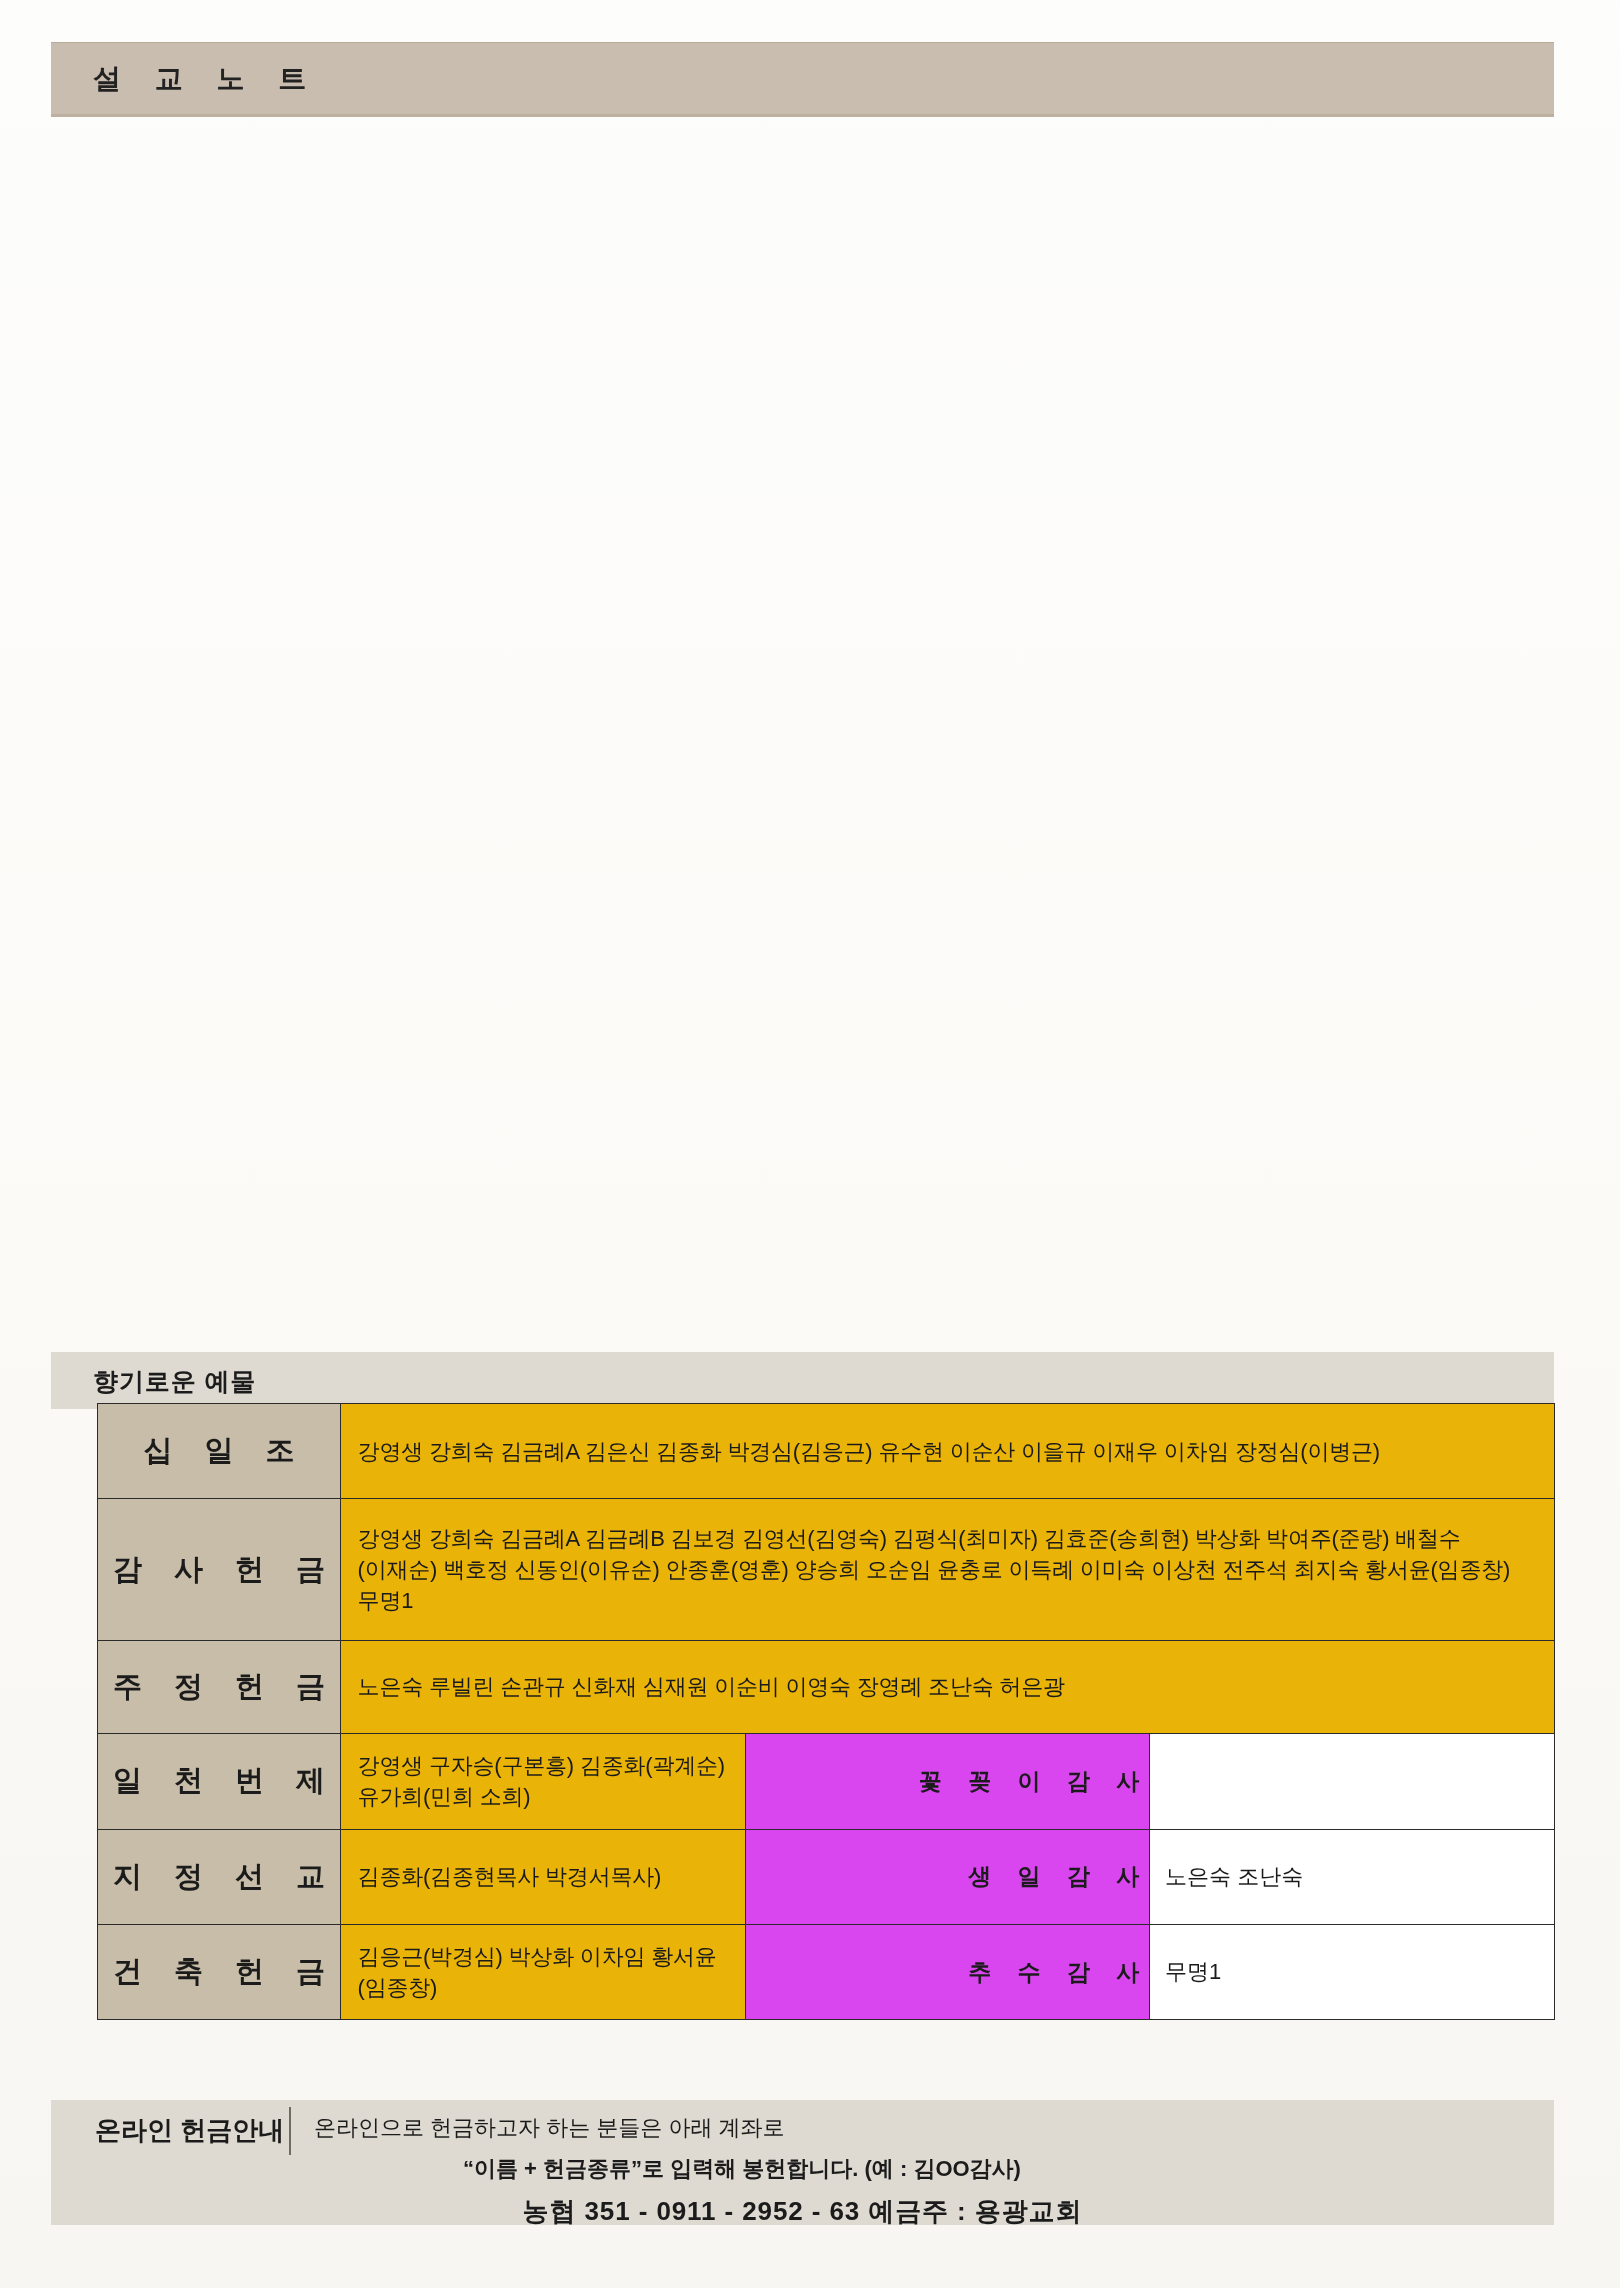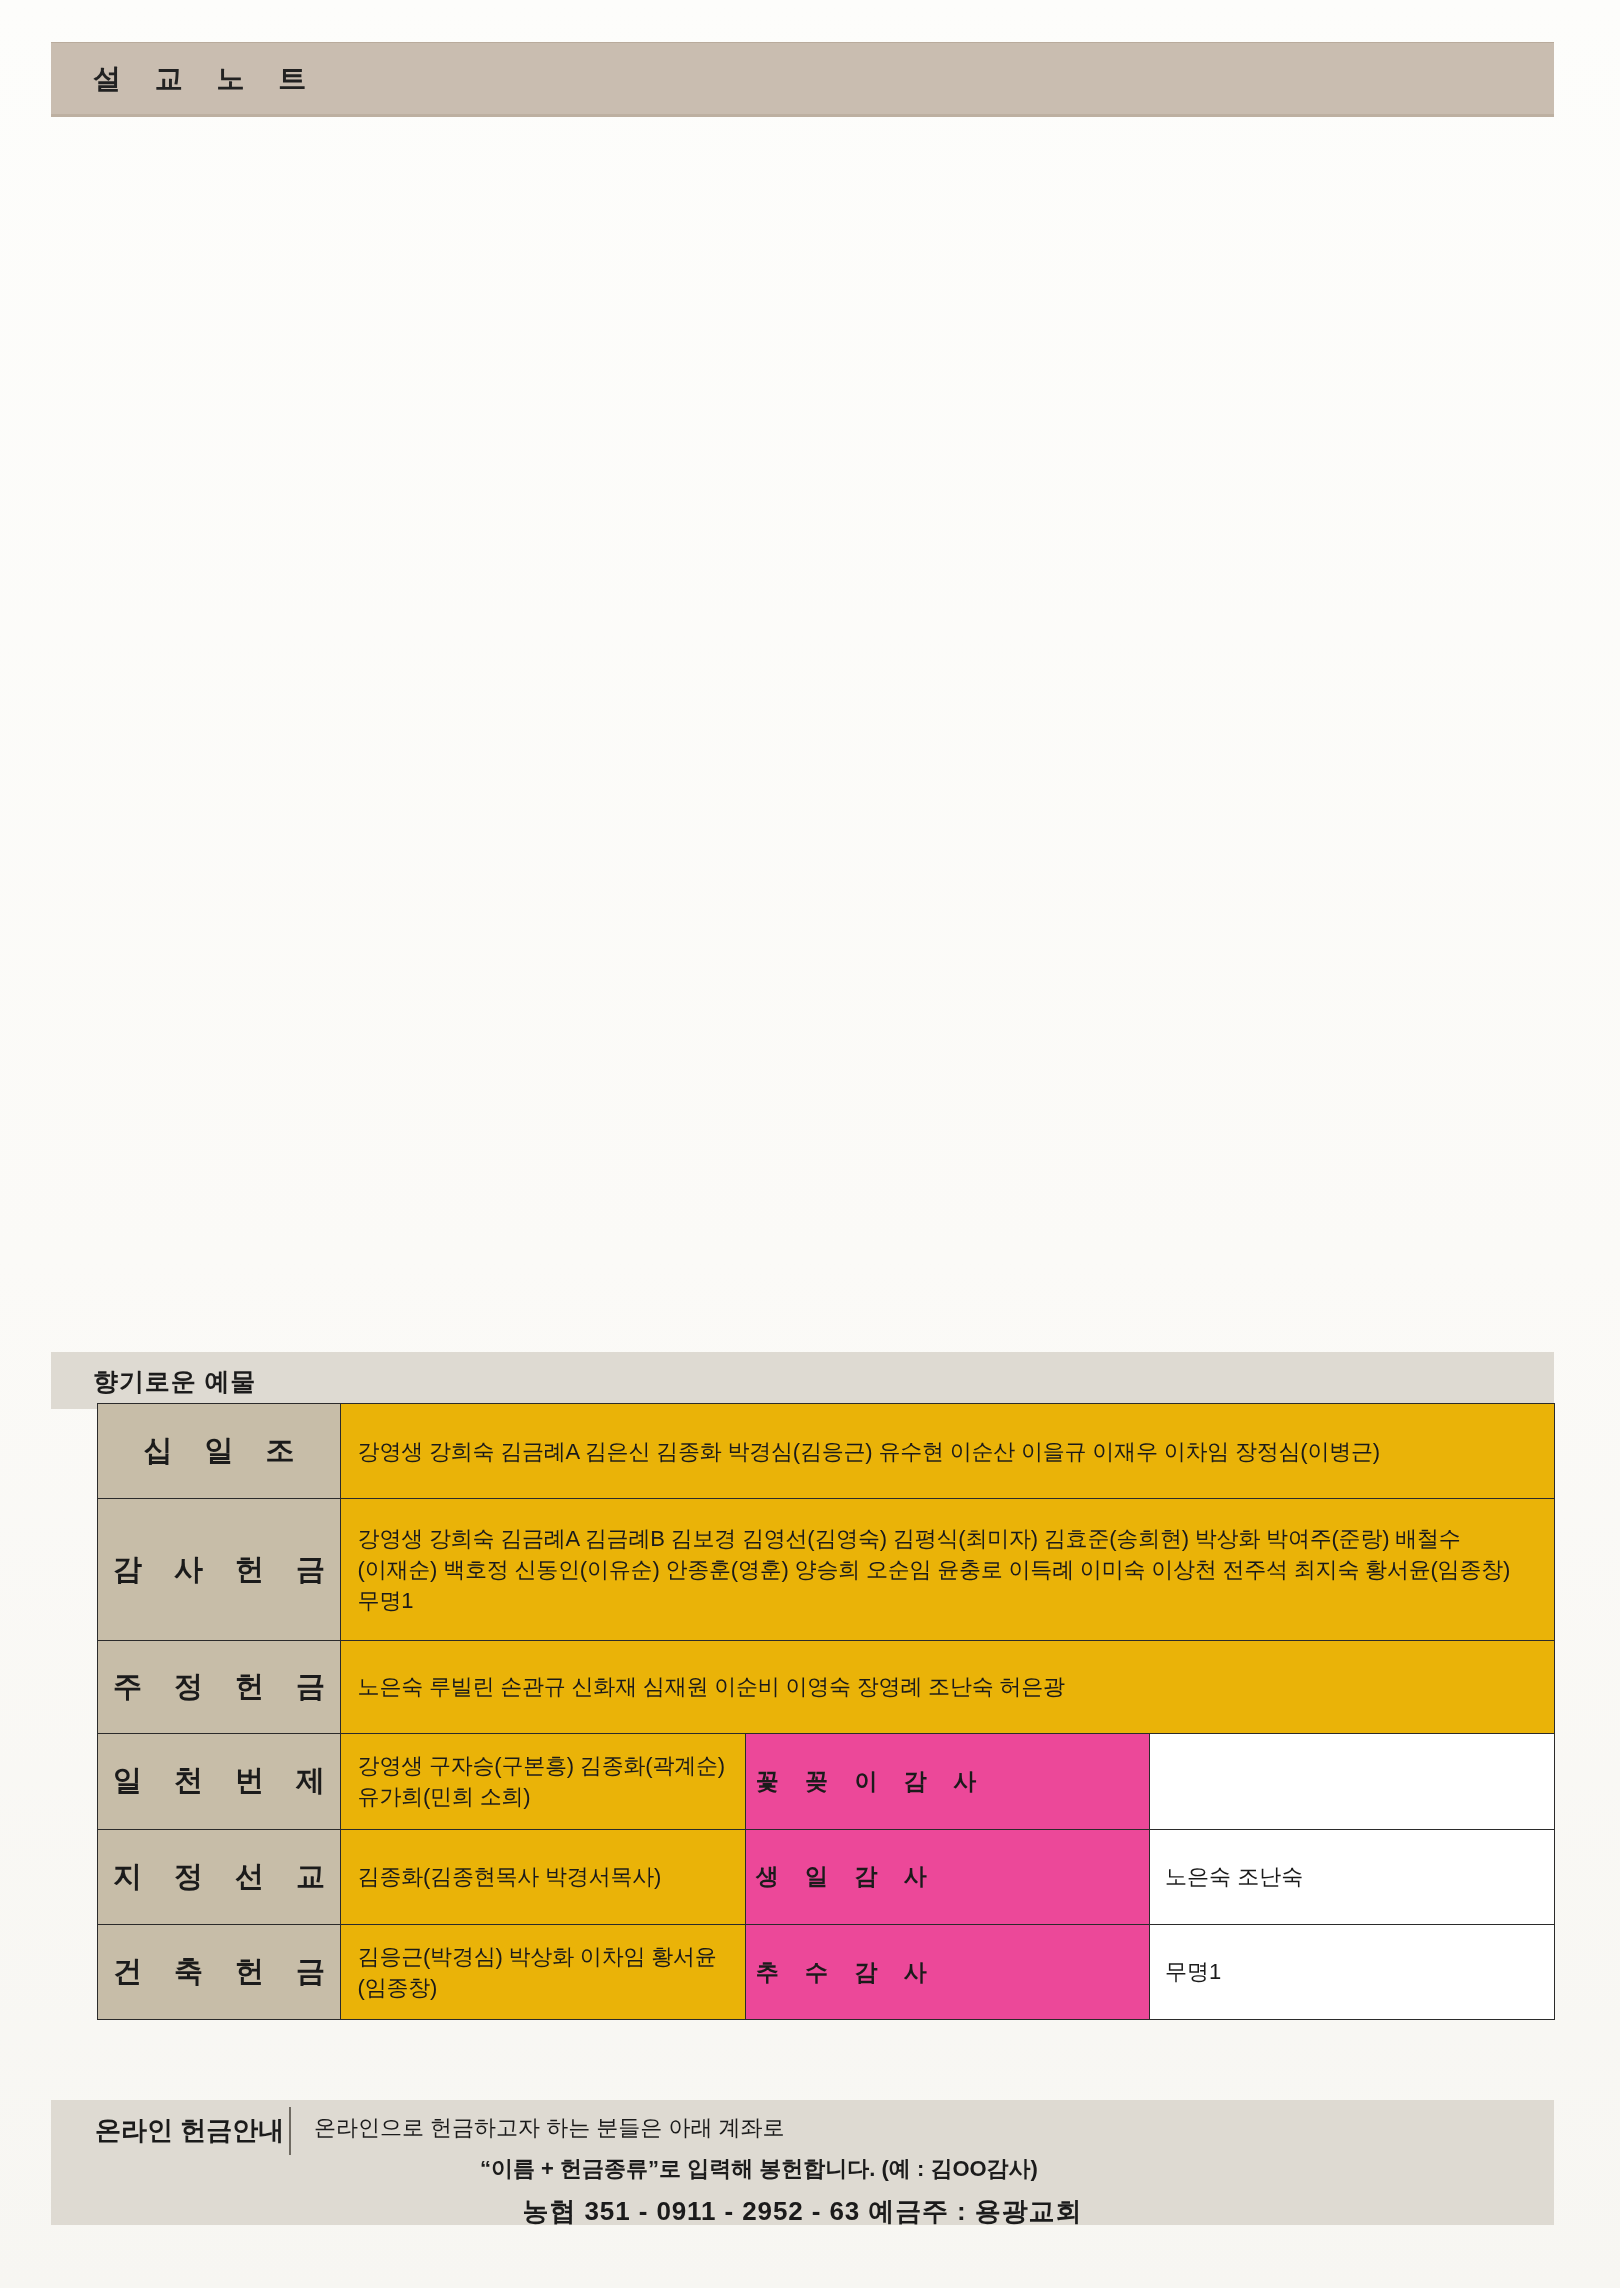--- a/index.html
+++ b/index.html
@@ -117,22 +117,22 @@
     background: #eab308;
     padding: 9.2px 14.8px 9.2px 16.6px;
     font-size: 22px;
     line-height: 1.42;
     color: #1a1a1a;
     letter-spacing: -0.2px;
     word-break: keep-all;
   }
   td.lbl-s {
     width: 180px;
-    background: #ec4899;
-    text-align: left;
+    background: #d946ef;
+    text-align: right;
     font-size: 23px;
     font-weight: bold;
     letter-spacing: 10px;
     text-indent: 10px;
     color: #1b1b1b;
   }
   td.names-s {
     width: 203px;
     background: #ffffff;
     padding: 9.2px 14.8px;
@@ -174,21 +174,21 @@
   }
   .footer-line1 {
     position: absolute;
     left: 263px;
     top: 13px;
     font-size: 22px;
     color: #1b1b1b;
   }
   .footer-line2 {
     position: absolute;
-    left: 429px;
+    left: 412px;
     top: 54px;
     font-size: 22px;
     font-weight: bold;
     color: #1b1b1b;
   }
   .footer-line3 {
     position: absolute;
     left: 0;
     top: 94px;
     width: 100%;

